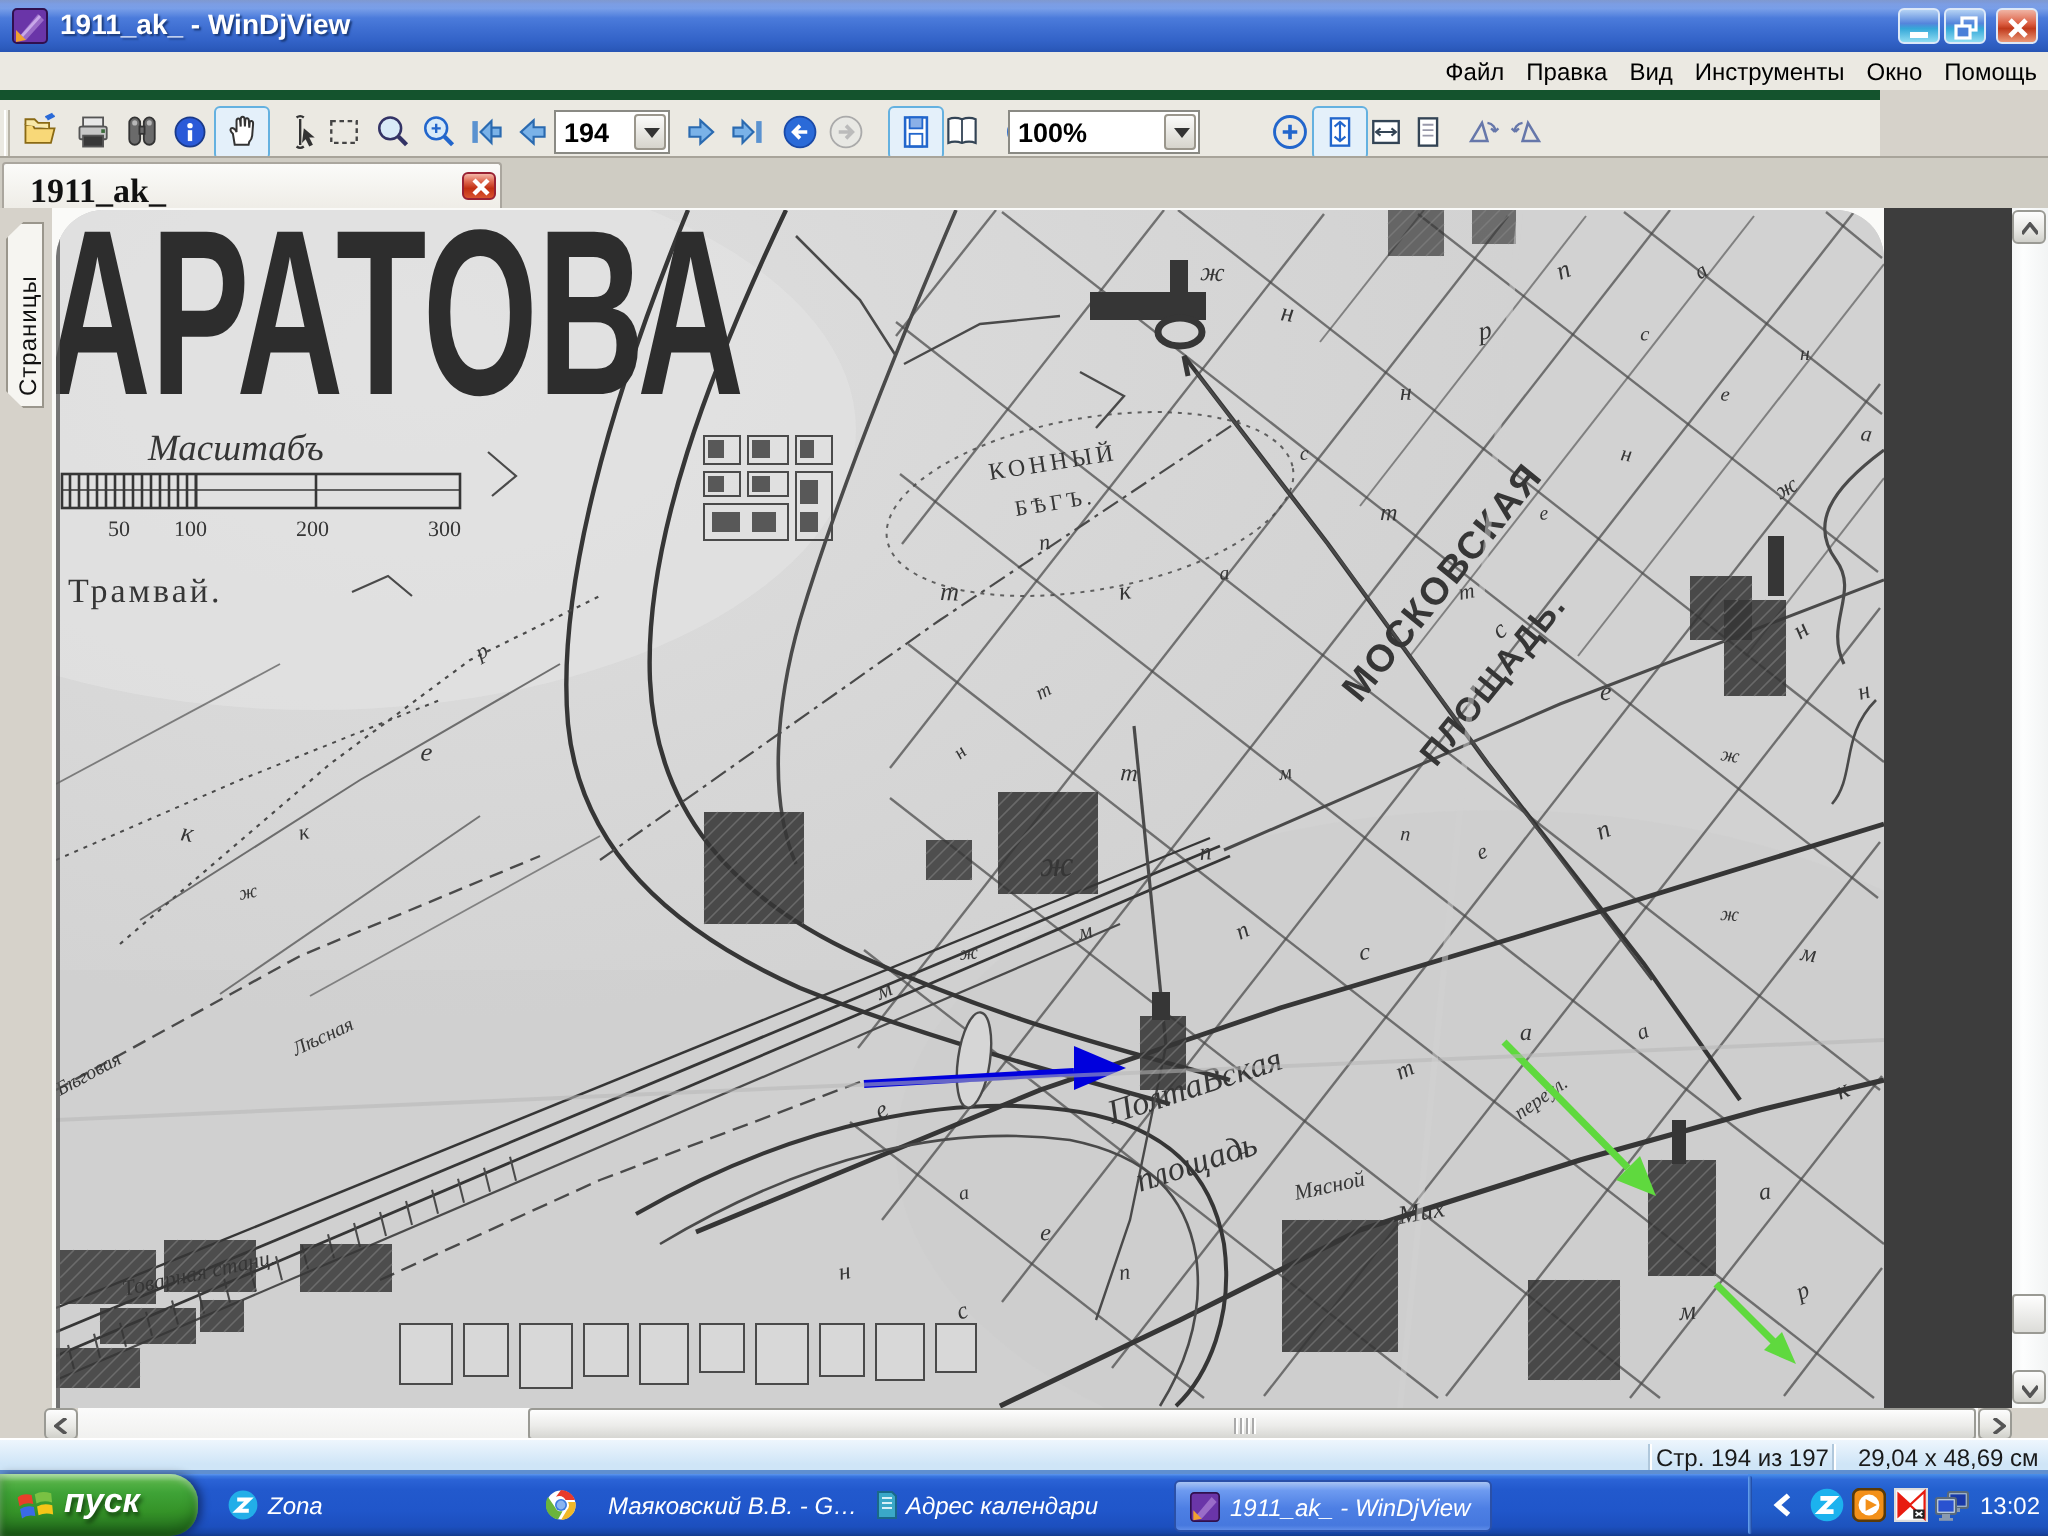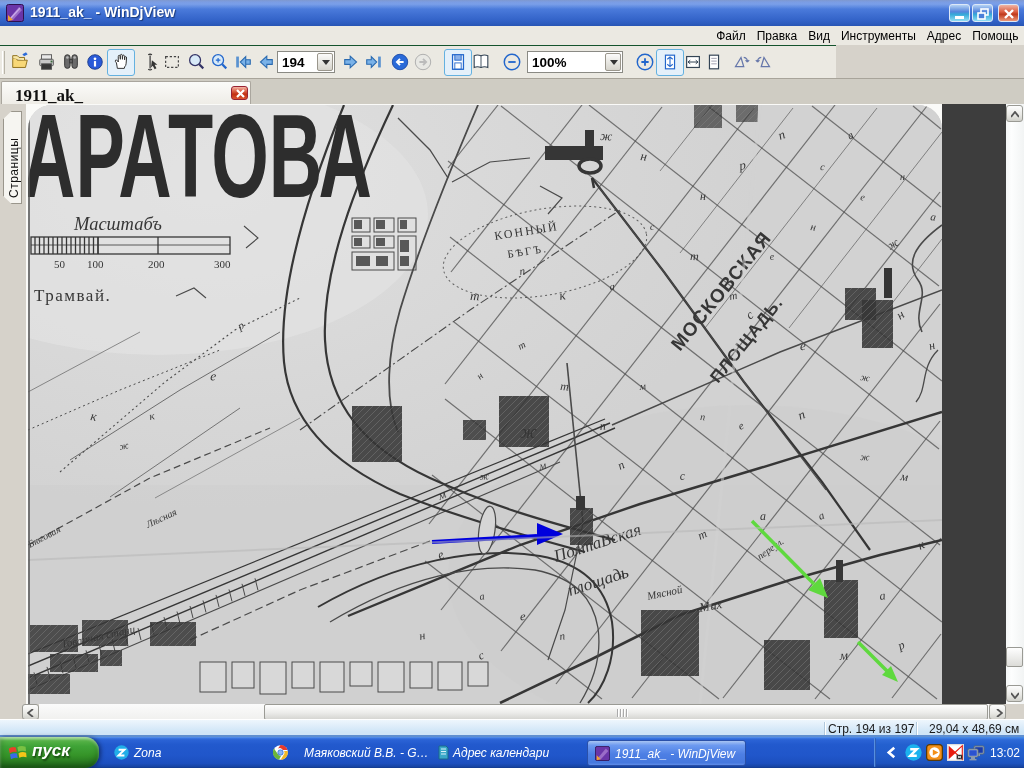--- a/index.html
+++ b/index.html
@@ -10,21 +10,21 @@
 #titlebar .hl { position:absolute; left:0; top:0; width:100%; height:9px; background:linear-gradient(180deg,rgba(255,255,255,0.4),rgba(255,255,255,0)); }
 #ticon { position:absolute; left:6px; top:4px; width:18px; height:18px; }
 #ttext { position:absolute; left:30px; top:4px; color:#fff; font-weight:bold; font-size:14px; text-shadow:1px 1px 1px #1a3a7a; }
 .tbtn { position:absolute; top:4px; width:21px; height:18px; border-radius:3px; border:1px solid #dce8f8; color:#fff; }
 #btn-min  { right:54px; background:linear-gradient(180deg,#b4d2f4 0%,#5585dc 42%,#35a8d8 58%,#8fdcf2 100%); }
 #btn-max  { right:31px; background:linear-gradient(180deg,#b4d2f4 0%,#5585dc 42%,#35a8d8 58%,#8fdcf2 100%); }
 #btn-close{ right:5px;  background:linear-gradient(180deg,#f0b4a4 0%,#dc6044 42%,#c03a1c 58%,#eb9878 100%); }
 .tbtn svg { position:absolute; left:0; top:0; }
 #menubar { position:absolute; left:0; top:26px; width:1024px; height:19px; background:#ebe9e2; font-size:12px; color:#000; }
 #menubar span { display:inline-block; padding:3px 5.5px 0 5.5px; }
-#toolbar { position:absolute; left:0; top:45px; width:836px; height:33px; background:#ebe9e2; border-top:1px solid #14532d; }
+#toolbar { position:absolute; left:0; top:45px; width:940px; height:33px; background:#ebe9e2; border-top:5px solid #14532d; }
 #toolbar .grip { position:absolute; left:2px; top:5px; width:3px; height:23px; border-left:1px solid #fff; border-right:1px solid #b8b4a8; }
 .ti { position:absolute; top:7px; width:20px; height:20px; }
 .tsel { position:absolute; top:3px; width:28px; height:27px; border:1px solid #64b1e0; border-radius:3px; background:#e4f0fa; }
 .combo { position:absolute; top:5px; height:22px; background:#fff; border:1px solid #8a8a84; font-size:13.5px; font-weight:bold; color:#000; }
 .combo .txt { position:absolute; left:4px; top:3px; }
 .combo .drop { position:absolute; right:1px; top:1px; width:16px; height:18px; background:linear-gradient(180deg,#fbfbfa,#d6d4cc); border:1px solid #9a968c; border-radius:2px; }
 .combo .drop:after { content:""; position:absolute; left:4px; top:6px; border-left:4px solid transparent; border-right:4px solid transparent; border-top:5px solid #333; }
 #tabbar { position:absolute; left:0; top:78px; width:1024px; height:26px; background:#cfccc3; border-top:1px solid #a8a49a; }
 #tab { position:absolute; left:1px; top:2px; width:250px; height:24px; background:linear-gradient(180deg,#fbfbf9,#eeece6); border:1px solid #aaa69e; border-bottom:none; border-radius:2px 2px 0 0; }
 #tab .lbl { position:absolute; left:13px; top:4px; font-size:17px; font-weight:bold; color:#111; font-family:"Liberation Serif", serif; }
@@ -91,21 +91,21 @@
           <rect x="8" y="4" width="7" height="6" fill="none" stroke="#fff" stroke-width="1.6"></rect>
           <rect x="5" y="8" width="7" height="6" fill="#4a7fd8" stroke="#fff" stroke-width="1.6"></rect>
         </svg>
       </div>
     <div class="tbtn" id="btn-close">
         <svg width="21" height="18">
           <path d="M6 5 L14 13 M14 5 L6 13" stroke="#fff" stroke-width="2.4"></path>
         </svg>
       </div>
   </div>
-  <div id="menubar"><span style="padding-left:0;margin-left:16px;">Файл</span><span>Правка</span><span>Вид</span><span>Инструменты</span><span>Адрес</span><span>Помощь</span></div>
+  <div id="menubar"><span style="padding-left:0;margin-left:16px;">Файл</span><span>Правка</span><span>Вид</span><span>Инструменты</span><span>Окно</span><span>Помощь</span></div>
   <div id="toolbar">
     <div class="grip"></div>
     <svg class="ti" style="left:10px;top:6px;" width="20" height="22" viewBox="0 0 20 22">
         <path d="M2 7 L2 17 L16 17 L18 9 L7 9 L6 7 Z" fill="#f8d878" stroke="#8a6a14"></path>
         <path d="M2 7 L2 4 L7 4 L9 6 L15 6 L15 9" fill="#f8e8a8" stroke="#8a6a14"></path>
         <path d="M13 3 l4 -2 m-3 3 l4 -2" stroke="#2a6ad8" stroke-width="1.4"></path>
       </svg>
 <svg class="ti" style="left:37px;top:6px;" width="20" height="22" viewBox="0 0 20 22">
         <rect x="4" y="3" width="11" height="5" fill="#e8e8e8" stroke="#555"></rect>
         <rect x="2" y="8" width="15" height="7" rx="1" fill="#c8c8c8" stroke="#555"></rect>
@@ -177,21 +177,21 @@
         <rect x="6.5" y="12" width="7" height="7" fill="none" stroke="#26c"></rect>
       </svg>
 <svg class="ti" style="left:471px;top:6px;" width="20" height="22" viewBox="0 0 20 22">
         <path d="M10 4 Q6 2.5 2.5 4 V17 Q6 15.5 10 17 Q14 15.5 17.5 17 V4 Q14 2.5 10 4 Z" fill="#fff" stroke="#345" stroke-width="1.2"></path>
         <path d="M10 4 V17" stroke="#345"></path>
       </svg>
 <svg class="ti" style="left:502px;top:6px;" width="20" height="22" viewBox="0 0 20 22">
         <circle cx="10" cy="11" r="8.5" fill="none" stroke="#26c" stroke-width="1.6"></circle>
         <path d="M6 11 h8" stroke="#26c" stroke-width="2"></path>
       </svg>
-<div class="combo" style="left:527px;width:96px;">
+<div class="combo" style="left:504px;width:96px;">
         <span class="txt">100%</span>
         <div class="drop"></div>
       </div>
 <svg class="ti" style="left:635px;top:6px;" width="20" height="22" viewBox="0 0 20 22">
         <circle cx="10" cy="11" r="8.5" fill="none" stroke="#26c" stroke-width="1.6"></circle>
         <path d="M6 11 h8 M10 7 v8" stroke="#26c" stroke-width="2"></path>
       </svg>
 <div class="tsel" style="left:656px;"></div>
 <svg class="ti" style="left:660px;top:6px;" width="20" height="22" viewBox="0 0 20 22">
         <rect x="5" y="3.5" width="10" height="15" fill="#fff" stroke="#26c" stroke-width="1.3"></rect>

